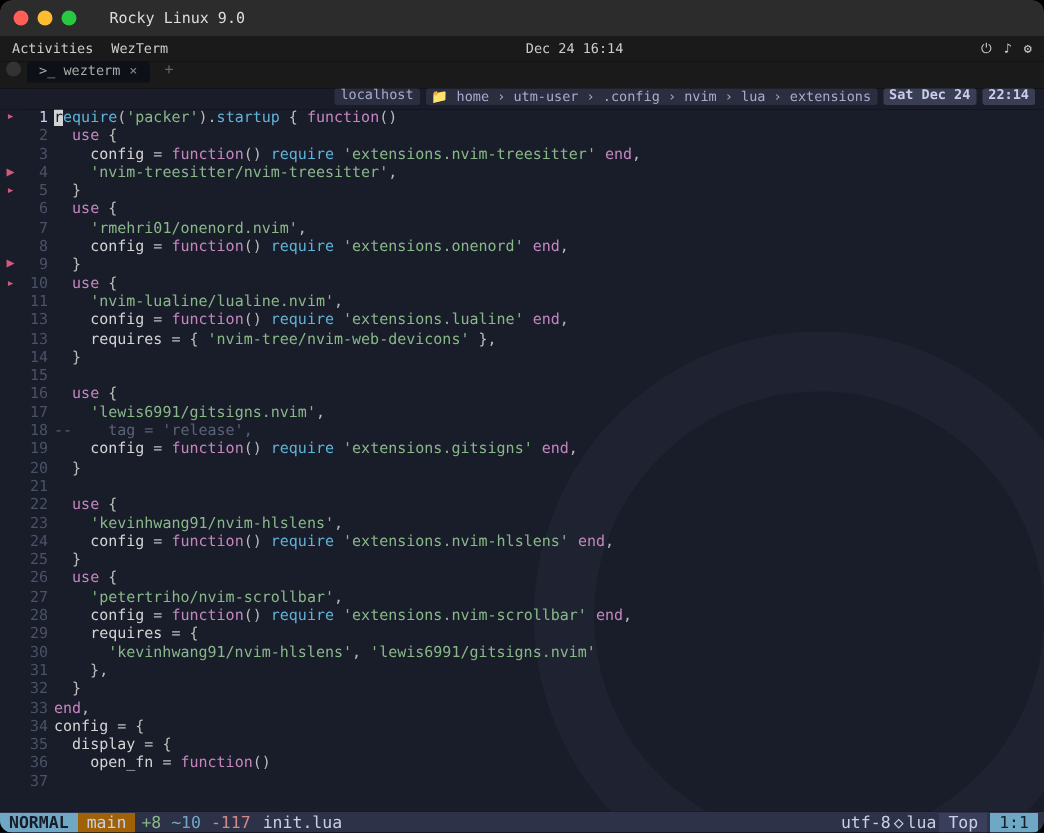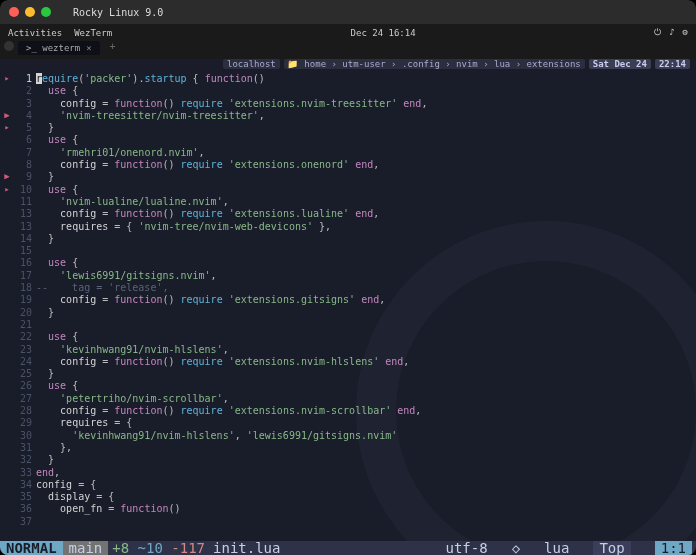--- a/index.html
+++ b/index.html
@@ -114,30 +114,30 @@
 .str { color: #88b888; }
 .id { color: #d4d4d4; }
 .pun { color: #bbb; }
 .comm { color: #5a6278; }
 .cursor-box { background: #d4d4d4; color: #191c29; }
 .statusline {
   height: 14px;
   background: #2e3248;
   display: flex;
   align-items: center;
-  font-size: 14px;
+  font-size: 11px;
   color: #c5d0e6;
 }
 .sl-mode { background: #6fa8c5; color: #191c29; padding: 0 6px; font-weight: bold; }
-.sl-branch { background: #737373; padding: 0 6px; }
+.sl-branch { background: #a16207; padding: 0 6px; }
 .sl-diff { color: #88b888; padding-left: 4px; }
 .sl-diff .del { color: #d08888; }
 .sl-diff .mod { color: #6fa8c5; }
 .sl-file { padding: 0 8px; color: #c5d0e6; }
-.sl-right { margin-left: auto; display: flex; align-items: center; gap: 24px; padding-right: 4px; }
+.sl-right { margin-left: auto; display: flex; align-items: center; gap: 2px; padding-right: 4px; }
 .sl-pos { background: #6fa8c5; color: #191c29; padding: 0 6px; }
 .sl-top { background: #3a3e5a; padding: 0 6px; }
 </style>
 </head>
 <body>
 
 <div class="win-titlebar">
   <div class="traffic">
     <span class="tl-close"></span>
     <span class="tl-min"></span>

